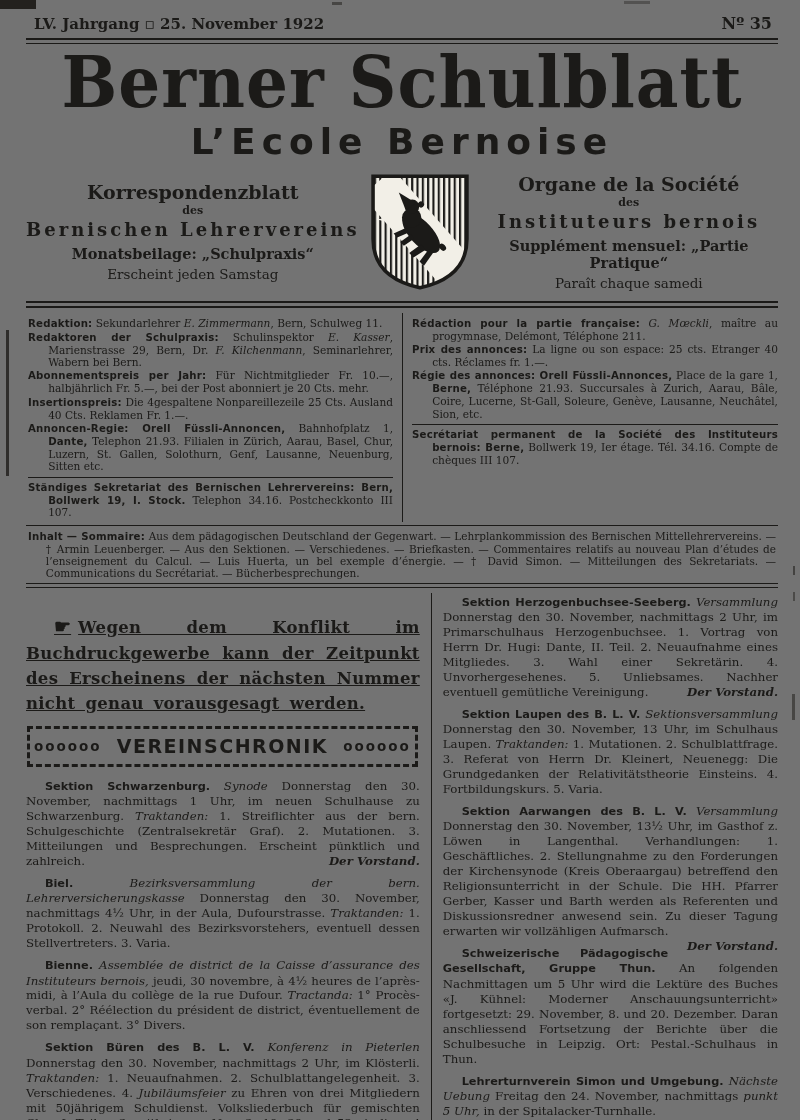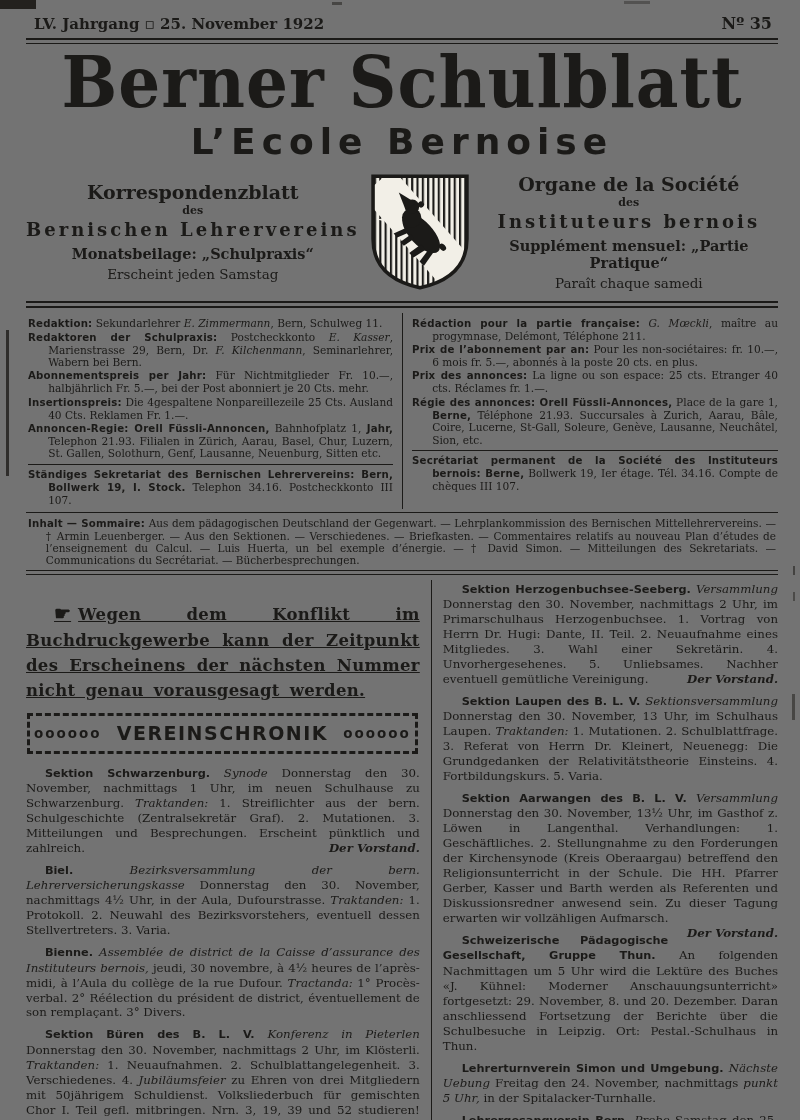--- a/index.html
+++ b/index.html
@@ -136,34 +136,33 @@
       <div class="org-l5">Paraît chaque samedi</div>
     </div>
   </div>
 
   <div class="rule-heavy"></div>
 
   <div class="info-grid">
     <div class="info-col info-col-left">
       <div>
           <p class="entry"><span class="seg-lb">Redaktion:</span><span class="seg-r"> Sekundarlehrer </span><span class="seg-i">E. Zimmermann</span><span class="seg-r">, Bern, Schulweg 11.</span></p>
-          <p class="entry"><span class="seg-lb">Redaktoren der Schulpraxis:</span><span class="seg-r"> Postcheckkonto </span><span class="seg-i">E. Kasser</span><span class="seg-r">, Marienstrasse 29, Bern, Dr. </span><span class="seg-i">F. Kilchenmann</span><span class="seg-r">, Seminarlehrer, Wabern bei Bern.</span></p>
+          <p class="entry"><span class="seg-lb">Redaktoren der Schulpraxis:</span><span class="seg-r"> Schulinspektor </span><span class="seg-i">E. Kasser</span><span class="seg-r">, Marienstrasse 29, Bern, Dr. </span><span class="seg-i">F. Kilchenmann</span><span class="seg-r">, Seminarlehrer, Wabern bei Bern.</span></p>
           <p class="entry"><span class="seg-lb">Abonnementspreis per Jahr:</span><span class="seg-r"> Für Nichtmitglieder Fr. 10.—, halbjährlich Fr. 5.—, bei der Post abonniert je 20 Cts. mehr.</span></p>
           <p class="entry"><span class="seg-lb">Insertionspreis:</span><span class="seg-r"> Die 4gespaltene Nonpareillezeile 25 Cts. Ausland 40 Cts. Reklamen Fr. 1.—.</span></p>
-          <p class="entry"><span class="seg-lb">Annoncen-Regie: Orell Füssli-Annoncen,</span><span class="seg-r"> Bahnhofplatz 1, </span><span class="seg-lb">Jahr,</span><span class="seg-r"> Telephon 21.93. Filialen in Zürich, Aarau, Basel, Chur, Luzern, St. Gallen, Solothurn, Genf, Lausanne, Neuenburg, Sitten etc.</span></p>
+          <p class="entry"><span class="seg-lb">Annoncen-Regie: Orell Füssli-Annoncen,</span><span class="seg-r"> Bahnhofplatz 1, </span><span class="seg-lb">Dante,</span><span class="seg-r"> Telephon 21.93. Filialen in Zürich, Aarau, Basel, Chur, Luzern, St. Gallen, Solothurn, Genf, Lausanne, Neuenburg, Sitten etc.</span></p>
         </div>
       <div class="info-rule"></div>
       <div>
           <p class="entry"><span class="seg-lb">Ständiges Sekretariat des Bernischen Lehrervereins: Bern, Bollwerk 19, I. Stock.</span><span class="seg-r"> Telephon 34.16. Postcheckkonto III 107.</span></p>
         </div>
     </div>
     <div class="info-col info-col-right">
       <div>
           <p class="entry"><span class="seg-lb">Rédaction pour la partie française:</span><span class="seg-r"> </span><span class="seg-i">G. Mœckli</span><span class="seg-r">, maître au progymnase, Delémont, Téléphone 211.</span></p>
-          <p class="entry"><span class="seg-lb">Prix de l’abonnement par an:</span><span class="seg-r"> Pour les non-sociétaires: fr. 10.—, 6 mois fr. 5.—, abonnés à la poste 20 cts. en plus.</span></p>
           <p class="entry"><span class="seg-lb">Prix des annonces:</span><span class="seg-r"> La ligne ou son espace: 25 cts. Etranger 40 cts. Réclames fr. 1.—.</span></p>
           <p class="entry"><span class="seg-lb">Régie des annonces: Orell Füssli-Annonces,</span><span class="seg-r"> Place de la gare 1, </span><span class="seg-lb">Berne,</span><span class="seg-r"> Téléphone 21.93. Succursales à Zurich, Aarau, Bâle, Coire, Lucerne, St-Gall, Soleure, Genève, Lausanne, Neuchâtel, Sion, etc.</span></p>
         </div>
       <div class="info-rule"></div>
       <div>
           <p class="entry"><span class="seg-lb">Secrétariat permanent de la Société des Instituteurs bernois: Berne,</span><span class="seg-r"> Bollwerk 19, Ier étage. Tél. 34.16. Compte de chèques III 107.</span></p>
         </div>
     </div>
   </div>
 

